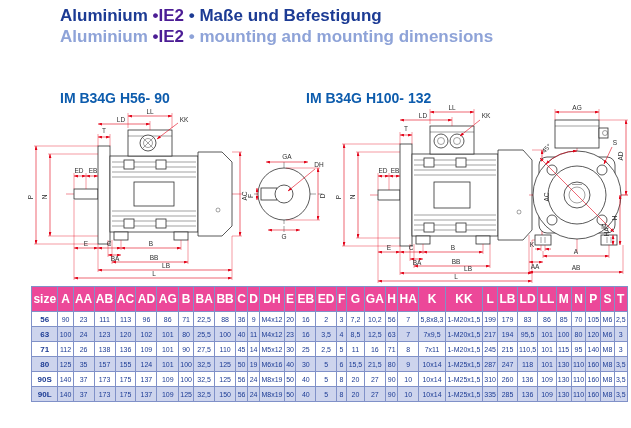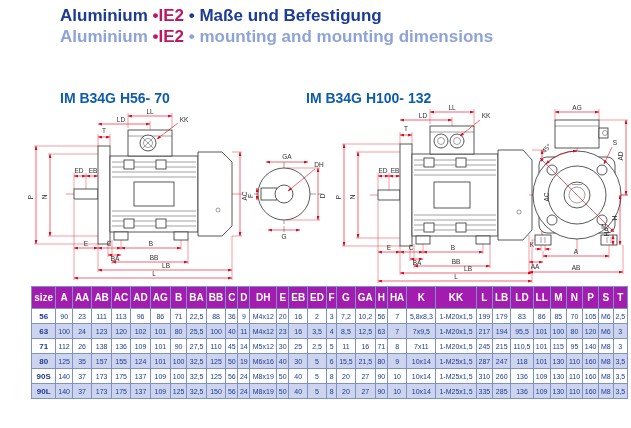--- a/index.html
+++ b/index.html
@@ -4,58 +4,58 @@
 <style>
   html,body{margin:0;padding:0;}
   body{
     width:631px;height:428px;position:relative;overflow:hidden;
     background:#ffffff;font-family:"Liberation Sans",sans-serif;
   }
   .title-block{position:absolute;left:60px;top:6px;line-height:1.22;}
   .title-line{font-size:17px;font-weight:bold;white-space:nowrap;}
   .t-navy{color:#1c3b94;}
   .t-light{color:#8ea3d8;}
-  .t-green{color:#be185d;}
+  .t-green{color:#4c1d95;}
   .drawing-title{position:absolute;font-size:14px;font-weight:bold;color:#0d5cad;white-space:nowrap;}
   #dt-left{left:60px;top:90px;}
   #dt-right{left:306px;top:90px;text-align:right;}
   svg{position:absolute;}
   #svg-left{left:28px;top:108px;}
   #svg-right{left:336px;top:104px;}
   svg text{font-family:"Liberation Sans",sans-serif;font-size:6.5px;fill:#2e2e2e;}
   .dimline{stroke:#e30016;stroke-width:0.6;fill:none;}
   .extline{stroke:#e30016;stroke-width:0.4;fill:none;}
   .cline{stroke:#e30016;stroke-width:0.45;fill:none;}
   .mline{stroke:#2e2e2e;stroke-width:0.8;fill:#ffffff;}
   .mthin{stroke:#2e2e2e;stroke-width:0.45;fill:none;}
   .tbl-wrap{position:absolute;left:31px;top:286px;width:597px;}
   table{border-collapse:collapse;width:100%;font-size:7px;color:#1c3b94;}
   th,td{border:1px solid #8091c8;text-align:center;padding:2.5px 1px;white-space:nowrap;}
-  thead th{background:#a21caf;color:#ffffff;font-size:10px;font-weight:bold;padding:5px 1px;margin-top:18px;}
+  thead th{background:#ec4899;color:#ffffff;font-size:12px;font-weight:bold;padding:5px 1px;margin-top:18px;}
   tbody td:first-child{font-weight:bold;font-size:8px;}
   tbody tr:nth-child(even){background:#cdd4ed;}
   table{border:1.5px solid #8091c8;}
 </style>
 </head>
 <body>
 
 <div class="title-block">
   <div class="title-line">
     <span class="t-navy">Aluminium</span>
     <span class="t-green">•IE2</span>
     <span class="t-navy">• Maße und Befestigung</span>
   </div>
   <div class="title-line">
     <span class="t-light">Aluminium</span>
     <span class="t-green">•IE2</span>
     <span class="t-light">• mounting and mounting dimensions</span>
   </div>
 </div>
 
-<div class="drawing-title" id="dt-left">IM B34G H56- 70</div>
+<div class="drawing-title" id="dt-left">IM B34G H56- 90</div>
 <div class="drawing-title" id="dt-right">IM B34G H100- 132</div>
 
 <svg id="svg-left" width="300" height="174" viewBox="0 0 300 174">
   <defs>
     <marker id="ar" viewBox="0 0 6 4" refX="5.6" refY="2" markerWidth="7" markerHeight="5" orient="auto-start-reverse">
       <path d="M0 0L6 2L0 4z" fill="#e30016"></path>
     </marker>
   </defs>
 
   <g>

